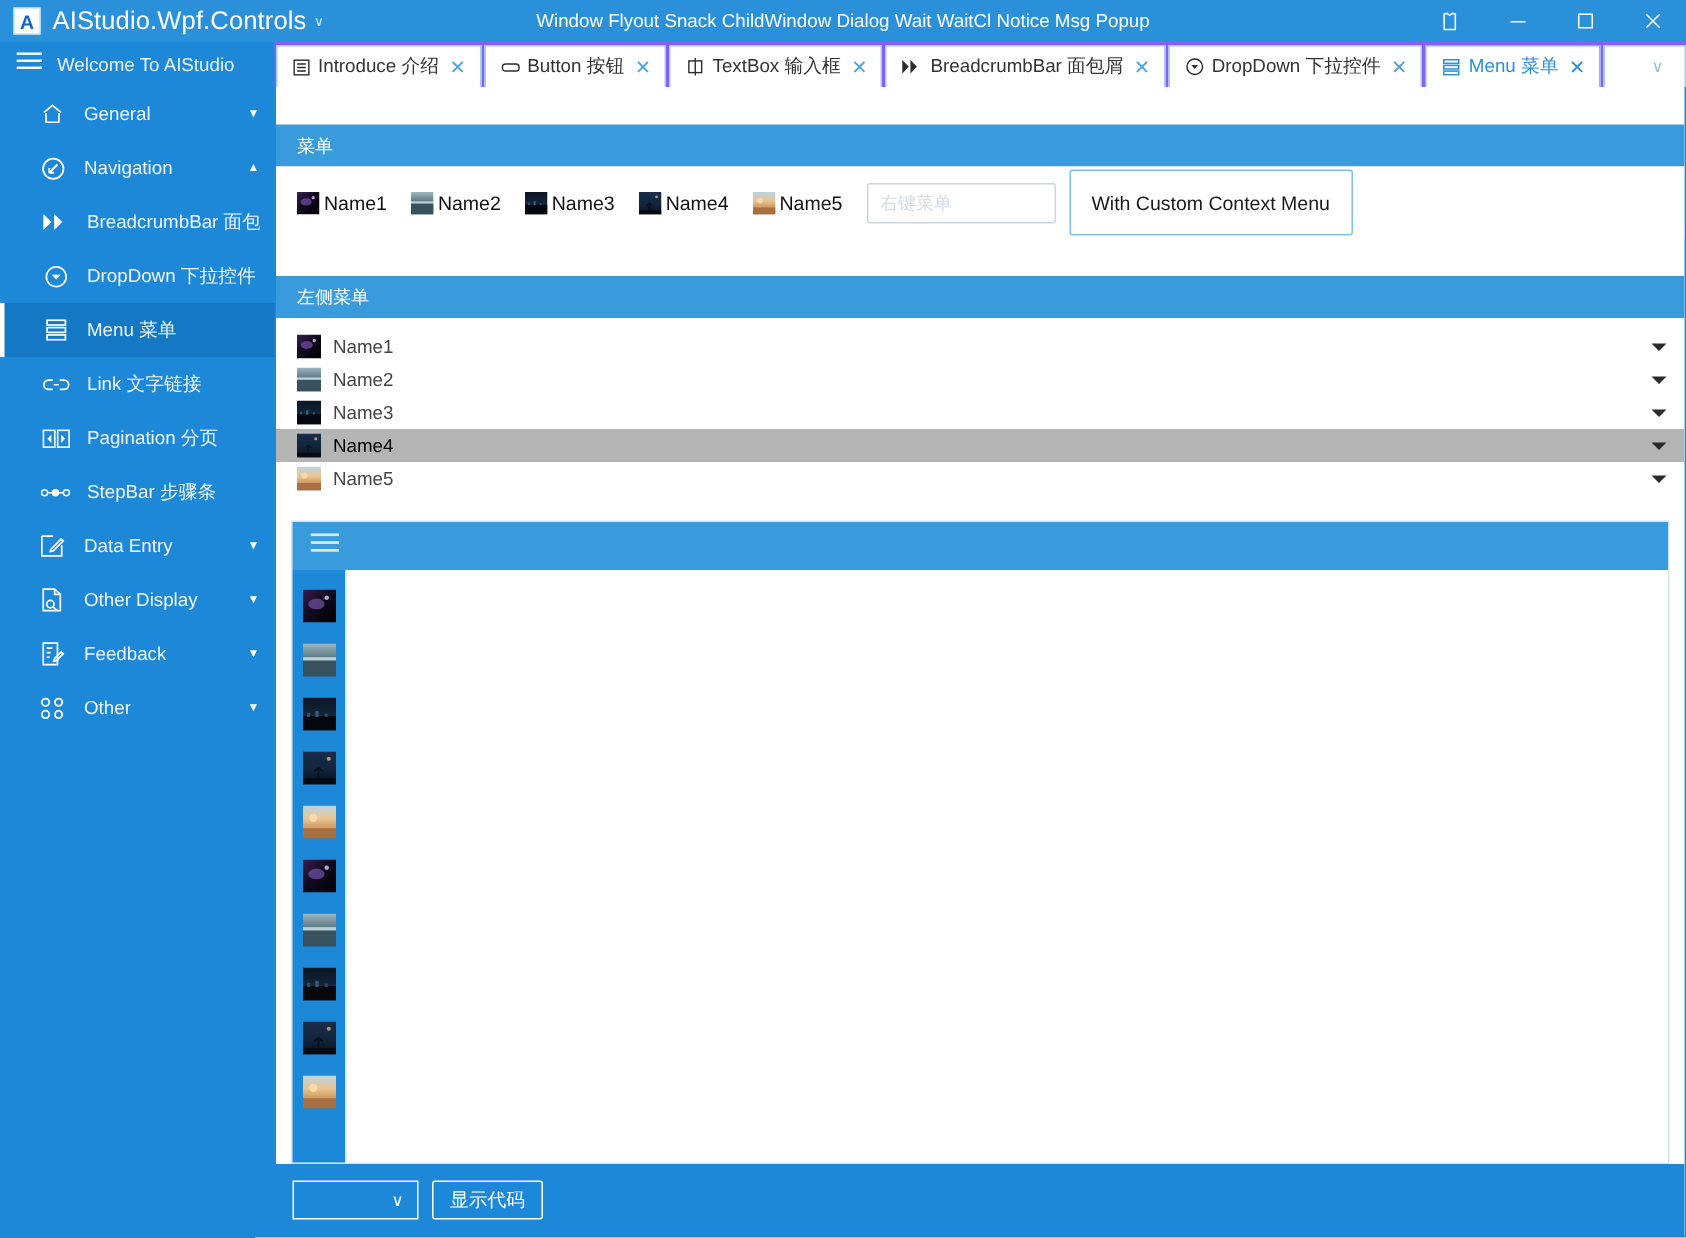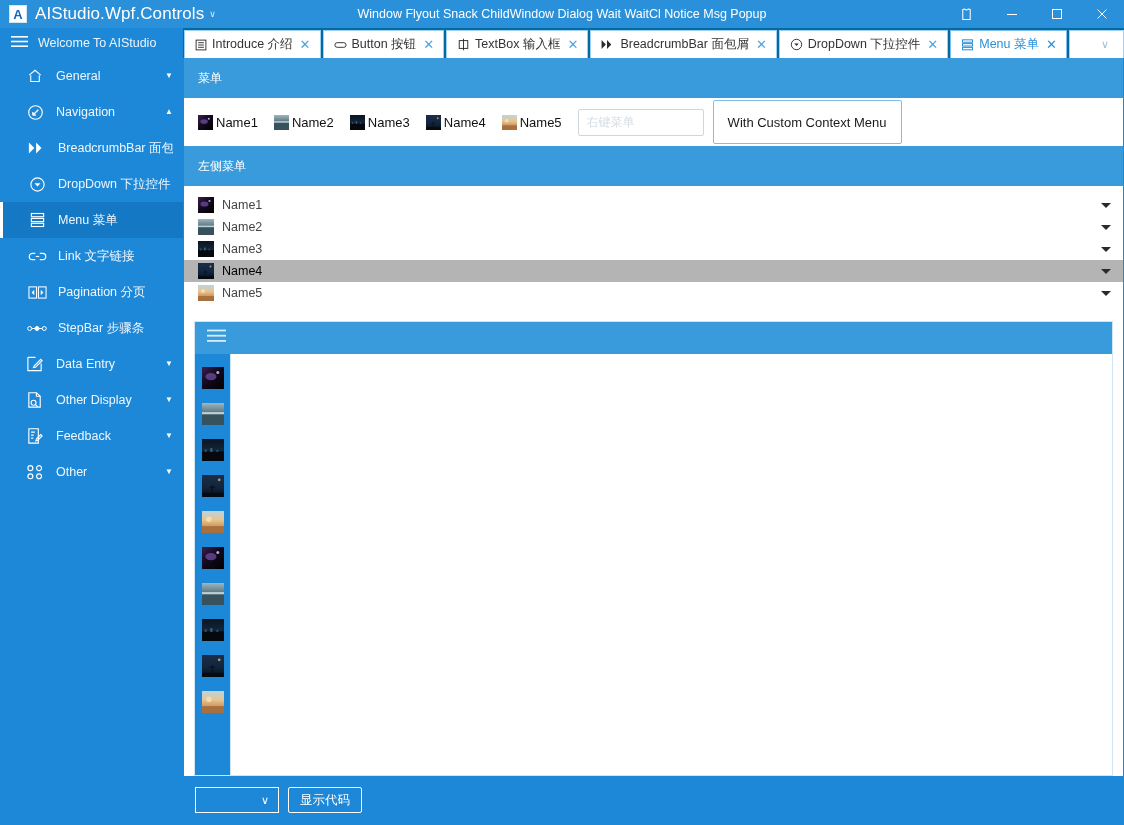--- a/index.html
+++ b/index.html
@@ -97,21 +97,21 @@
   .main {
     flex: 1 1 auto; min-width: 0;
     display: flex; flex-direction: column;
     background: #1e88d8;
   }
 
   
   .tabstrip {
     height: 30px; flex: 0 0 30px;
     display: flex; align-items: flex-end;
-    background: #0369a1;
+    background: #8b5cf6;
     padding-left: 1px;
     position: relative;
   }
   .tab {
     height: 28px;
     display: flex; align-items: center;
     background: #ffffff;
     border: 1px solid #9ed0f0;
     border-bottom: none;
     margin-right: 2px;
@@ -140,23 +140,24 @@
     background: #ffffff;
     margin: 0 1px 1px 1px;
     display: flex; flex-direction: column;
     overflow: hidden;
   }
 
   .group-header {
     background: #3a9bdc;
     color: #ffffff;
     font-size: 12px;
-    height: 40px;
+    height: 28px;
     display: flex; align-items: center;
     padding-left: 14px;
+    margin-top: 25px;
   }
   .group-body { background: #ffffff; }
 
   
   .menubar {
     height: 48px;
     display: flex; align-items: center;
     padding-left: 14px;
     gap: 0px;
   }

